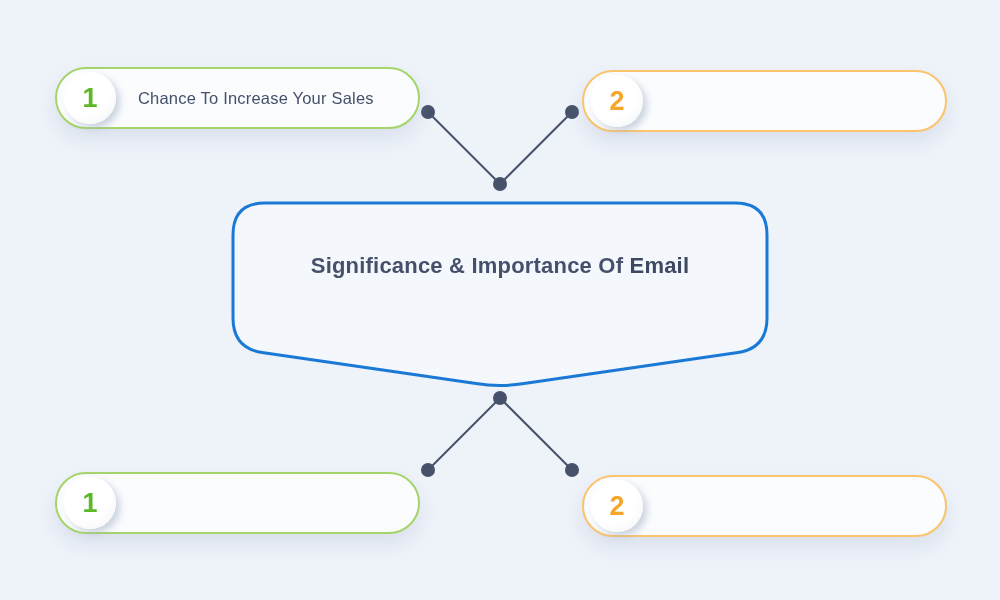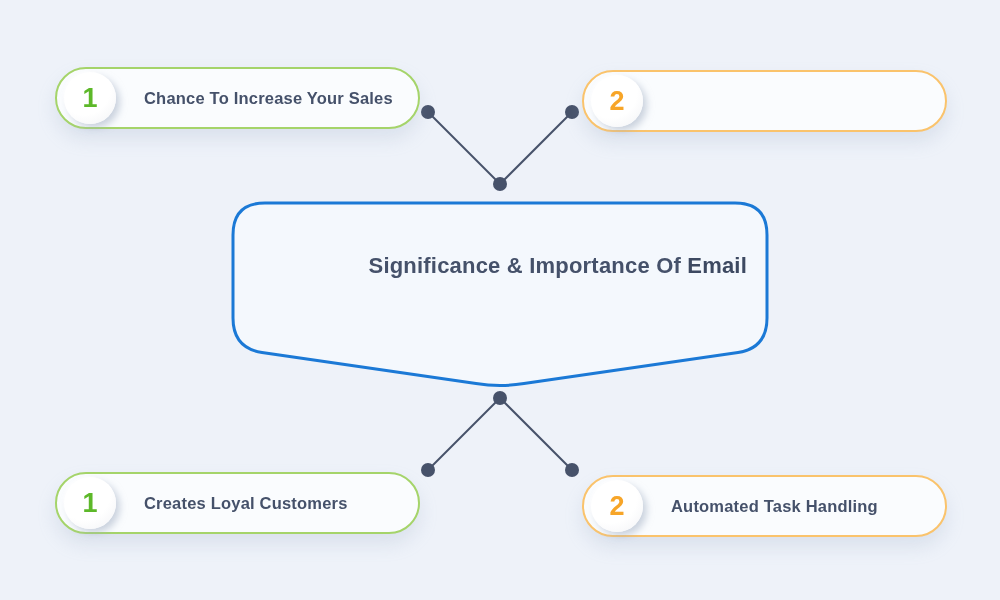--- a/index.html
+++ b/index.html
@@ -43,21 +43,21 @@
     fill: var(--bubble-fill, #f4f8fd);
     stroke: var(--blue, #1b79d6);
     stroke-width: 3;
     stroke-linejoin: round;
   }
   .bubble-title {
     position: absolute;
     left: 253px;
     top: 248px;
     width: 494px;
-    text-align: right;
+    text-align: center;
     color: var(--text, #45516a);
     font-size: 22px;
     line-height: 35px;
     font-weight: 700;
     letter-spacing: 0.2px;
   }
   .bubble-title .heavy {
     font-weight: 800;
     color: var(--text-strong, #3d4961);
   }
@@ -84,23 +84,23 @@
     align-items: center;
     justify-content: center;
     flex: none;
   }
   .num {
     font-size: 27px;
     font-weight: 800;
     line-height: 1;
   }
   .pill-label {
-    margin-left: 28px;
+    margin-left: 22px;
     font-size: 16.5px;
-    font-weight: 700;
+    font-weight: 400;
     color: var(--text, #45516a);
     letter-spacing: 0.2px;
     white-space: nowrap;
   }
 </style>
 </head>
 <body>
 
 <div class="canvas">
 
@@ -148,23 +148,21 @@
   <div class="pill" style="left: 582px; top: 70px; border-color: rgb(250, 195, 108);">
     <div class="num-circle">
       <span class="num" style="color: rgb(247, 165, 40);">2</span>
     </div>
   </div>
 
   <div class="pill" style="left: 55px; top: 472px; border-color: rgb(165, 212, 106);">
     <div class="num-circle">
       <span class="num" style="color: rgb(93, 184, 41);">1</span>
     </div>
-    <span class="pill-label">Creates Loyal Customers</span>
   </div>
 
   <div class="pill" style="left: 582px; top: 475px; border-color: rgb(250, 195, 108);">
     <div class="num-circle">
       <span class="num" style="color: rgb(247, 165, 40);">2</span>
     </div>
-    <span class="pill-label">Automated Task Handling</span>
   </div>
 
 </div>
 
 </body></html>

